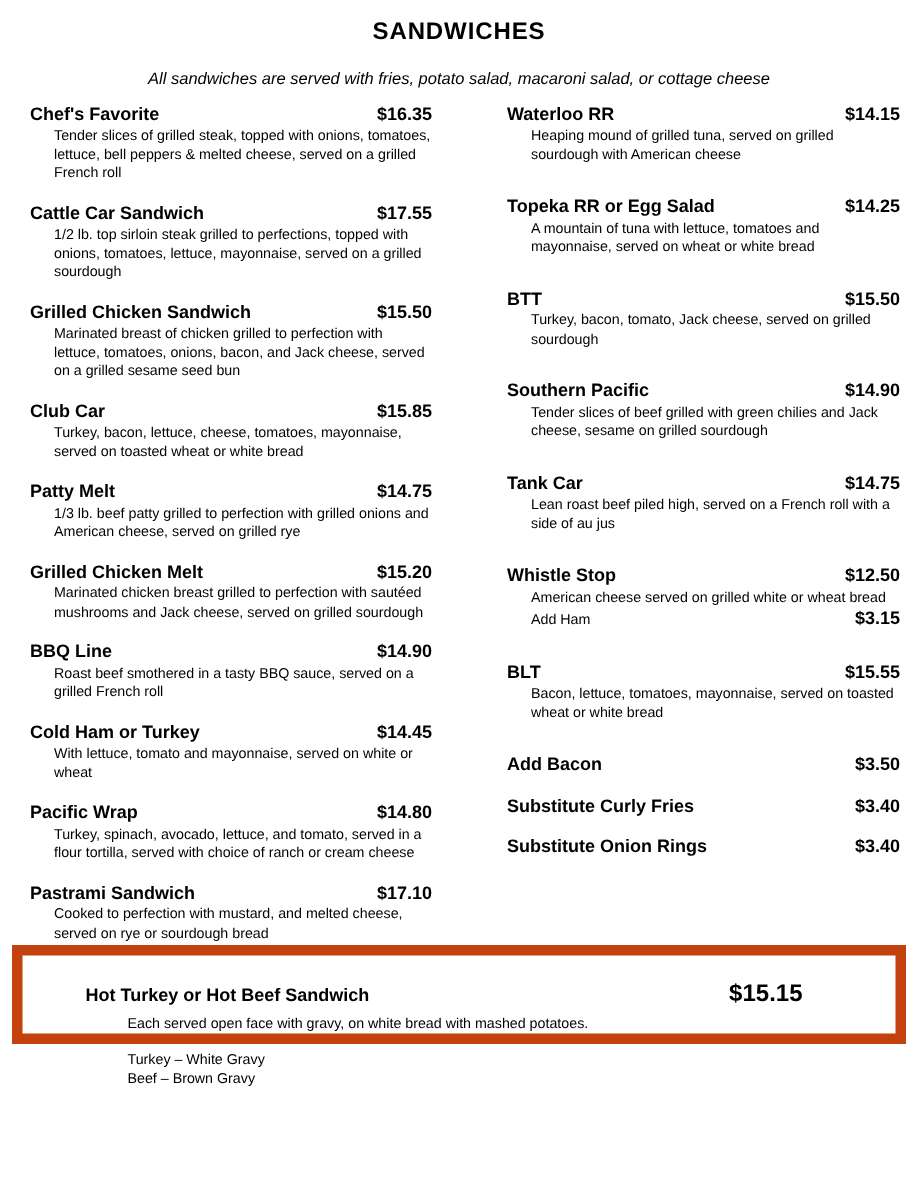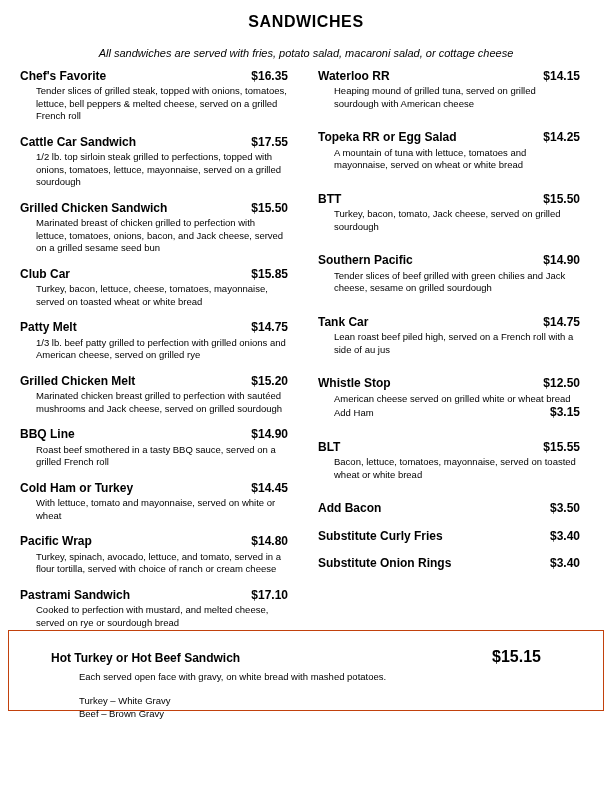--- a/index.html
+++ b/index.html
@@ -12,21 +12,21 @@
     font-family: "Liberation Sans", sans-serif;
     position: relative;
     margin: 0 auto;
     overflow: hidden;
   }
   .header { text-align: center; padding-top: 13px; }
   .title { font-size: 16px; font-weight: bold; letter-spacing: 0.6px; }
   .subtitle { font-size: 11px; font-style: italic; margin-top: 16px; }
 
   .columns { display: flex; padding: 10px 0 0 20px; }
-  .col-left { width: 268px; margin-right: 30px; }
+  .col-left { width: 268px; margin-right: 50px; }
   .col-right { width: 262px; }
 
   .menu-item { margin-bottom: 12px; }
   .col-right .menu-item { margin-bottom: 20px; }
   .menu-item.simple { margin-bottom: 13px; }
   .menu-item.gap-top { margin-top: 12px; }
 
   .item-header {
     display: flex;
     justify-content: space-between;
@@ -50,22 +50,22 @@
     padding-left: 16px;
   }
   .addon-label { font-size: 9.5px; line-height: 1.32; }
   .addon-price { font-size: 12px; font-weight: bold; }
 
   .footer-box {
     position: absolute;
     left: 8px;
     right: 8px;
     top: 630px;
-    height: 81px;
-    border: 1px solid #c2410c;
+    height: 66px;
+    border: 7px solid #c2410c;
     padding: 17px 0 0 42px;
   }
   .footer-header { position: relative; }
   .footer-name { font-size: 12px; font-weight: bold; }
   .footer-price {
     position: absolute;
     right: 62px;
     top: 0;
     font-size: 16px;
     font-weight: bold;

